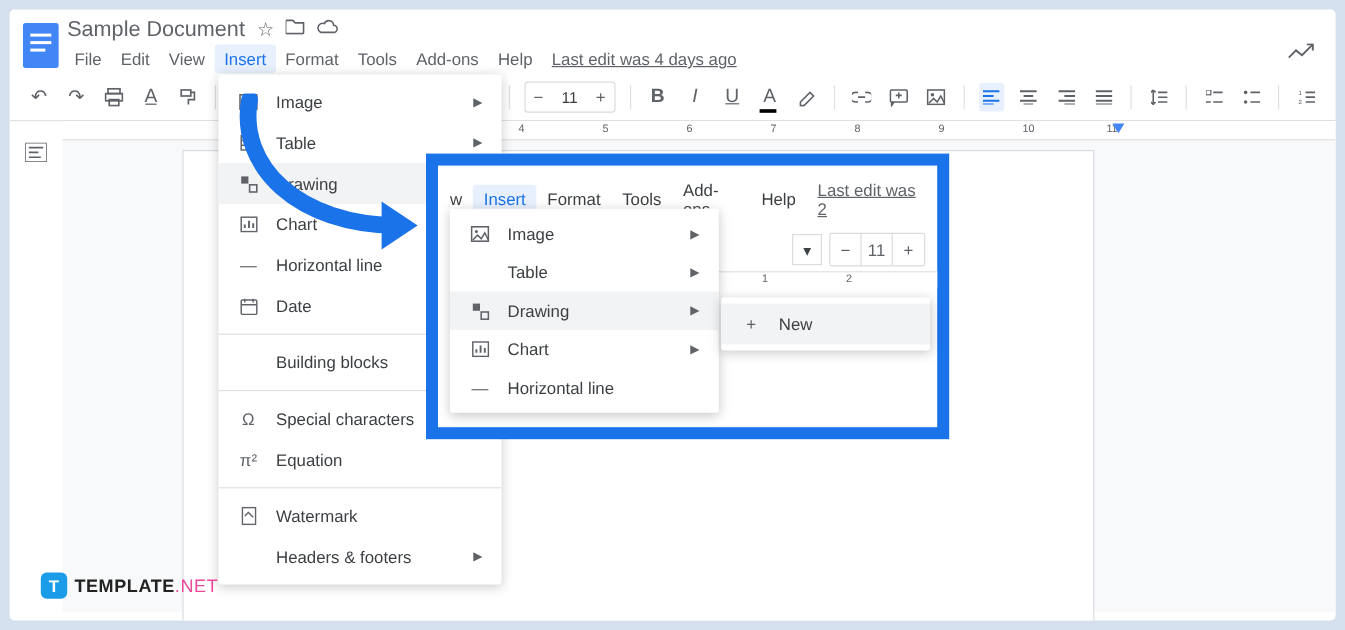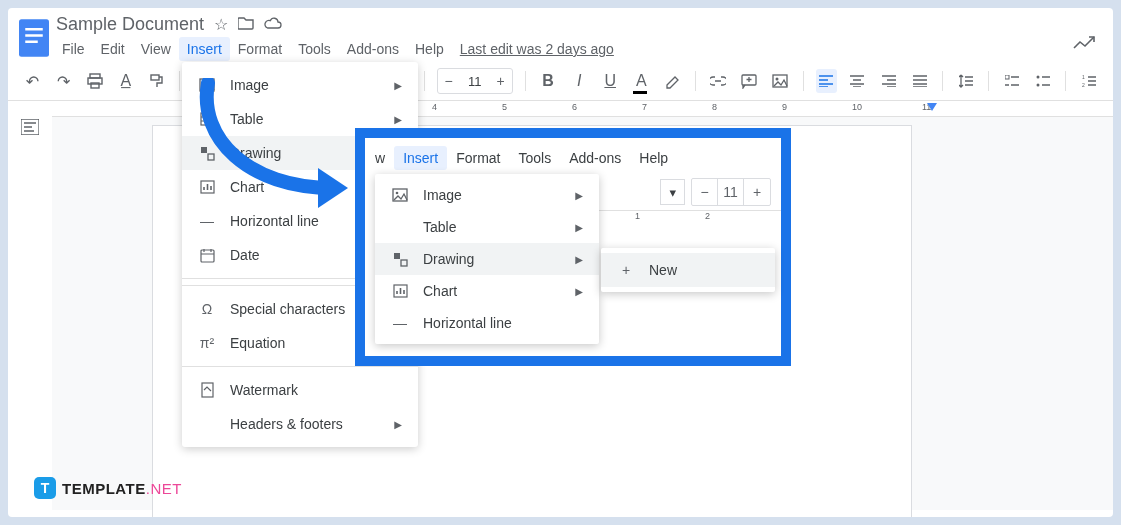--- a/index.html
+++ b/index.html
@@ -112,21 +112,21 @@
       </div>
       <div class="menubar">
         <span>File</span>
         <span>Edit</span>
         <span>View</span>
         <span class="active">Insert</span>
         <span>Format</span>
         <span>Tools</span>
         <span>Add-ons</span>
         <span>Help</span>
-        <span class="last-edit">Last edit was 2 days ago</span>
+        <span class="last-edit">Last edit was 4 days ago</span>
       </div>
     </div>
     <div class="trend">
       <svg width="22" height="14" viewBox="0 0 22 14">
           <path d="M1 12 L7 6 L12 10 L21 1" fill="none" stroke="#5f6368" stroke-width="1.6"></path>
           <path d="M16 1 H21 V6" fill="none" stroke="#5f6368" stroke-width="1.6"></path>
         </svg>
     </div>
   </div>
 
@@ -314,20 +314,25 @@
     <div class="item">
       <span class="ic">
           <svg width="15" height="15" viewBox="0 0 15 15">
             <rect x="1" y="2" width="13" height="12" rx="1" fill="none" stroke="#5f6368" stroke-width="1.2"></rect>
             <path d="M1 6h13M4 1v3M11 1v3" stroke="#5f6368" stroke-width="1.2"></path>
           </svg>
         </span>
       <span>Date</span>
     </div>
     <div class="divider"></div>
+    <div class="item">
+      <span class="ic"></span>
+      <span>Building blocks</span>
+      <span class="arrow">▶</span>
+    </div>
     <div class="divider"></div>
     <div class="item">
       <span class="ic">Ω</span>
       <span>Special characters</span>
     </div>
     <div class="item">
       <span class="ic">π²</span>
       <span>Equation</span>
     </div>
     <div class="divider"></div>
@@ -349,20 +354,21 @@
 
   <div class="callout">
     <div class="callout-inner">
       <div class="callout-menubar">
         <span class="w">w</span>
         <span class="active">Insert</span>
         <span>Format</span>
         <span>Tools</span>
         <span>Add-ons</span>
         <span>Help</span>
+        <span class="callout-edit">Last edit was 2</span>
       </div>
       <div class="callout-toolbar">
         <div class="callout-fs">
           <div class="dd">
               <span>▾</span>
             </div>
           <div class="box">
             <span class="b">−</span>
             <span class="b">11</span>
             <span class="b">+</span>

